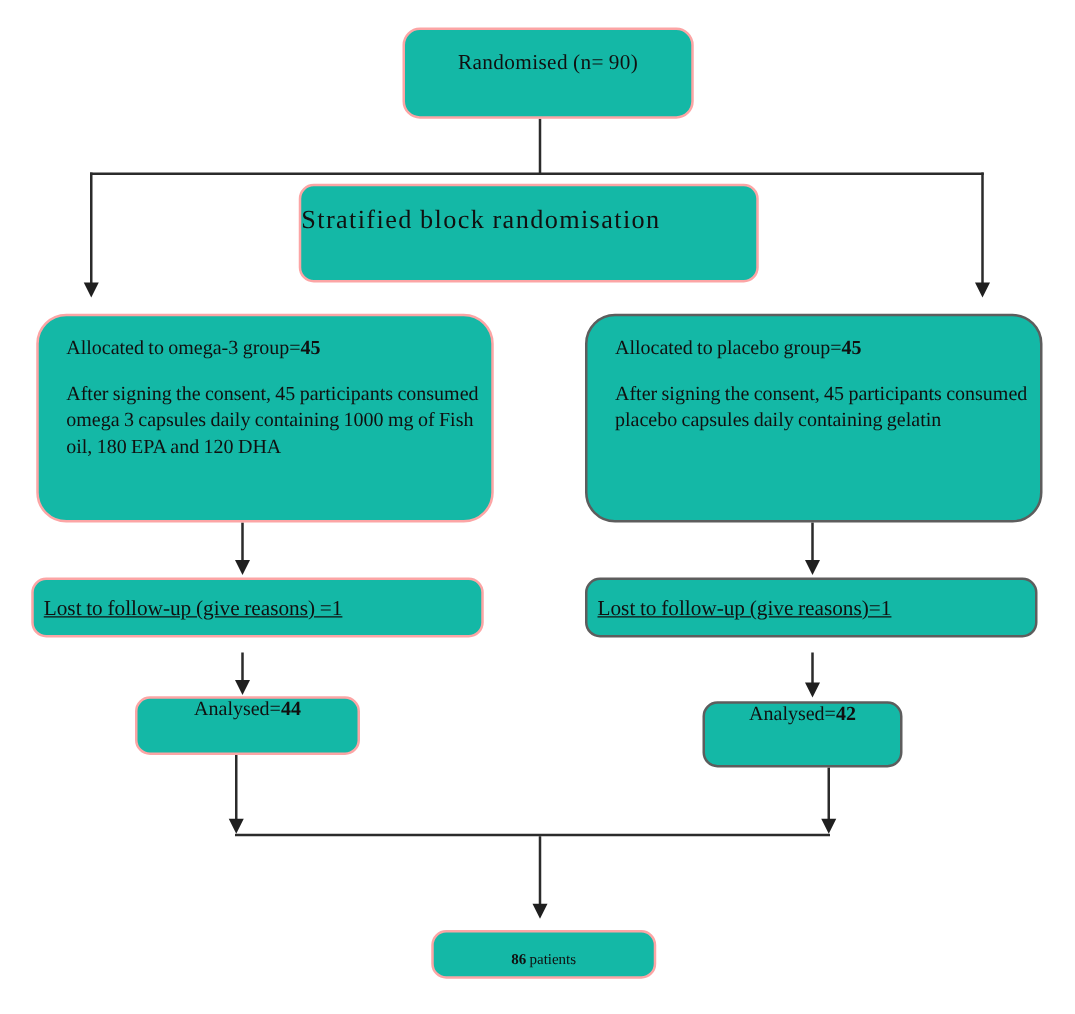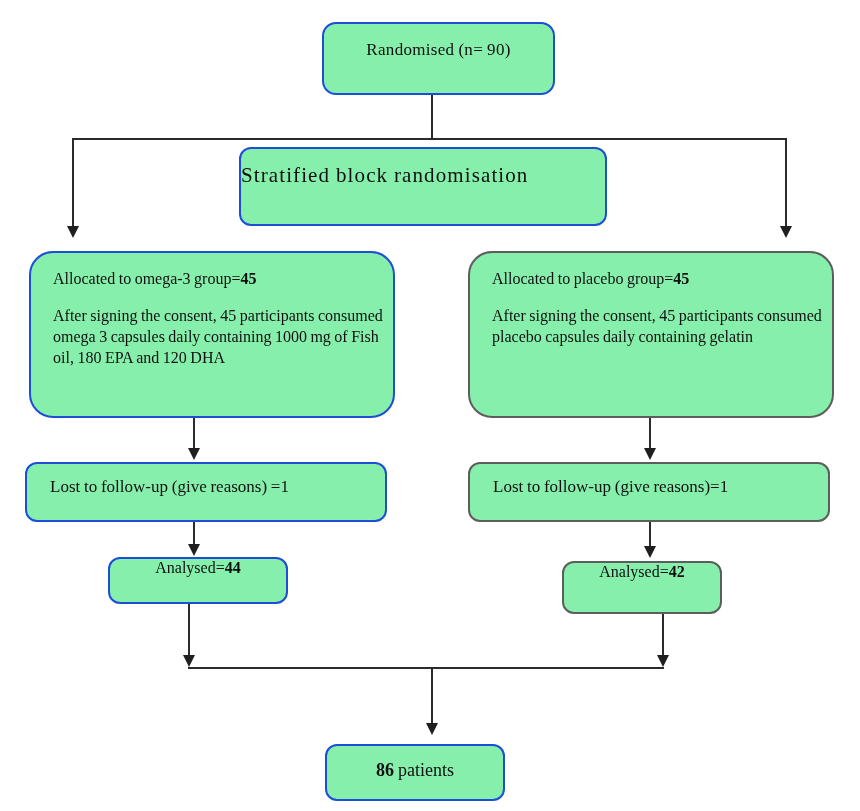--- a/index.html
+++ b/index.html
@@ -10,22 +10,22 @@
   }
   .canvas {
     position: relative;
     width: 860px;
     height: 811px;
     background: #ffffff;
     overflow: hidden;
   }
   .box {
     position: absolute;
-    background: #86efac;
-    border: 2px solid #1d4ed8;
+    background: #14b8a6;
+    border: 2px solid #fca5a5;
     color: #101010;
     word-spacing: -0.5px;
   }
   .box.gray { border-color: #5d5d5d; }
   .line { position: absolute; background: #2b2b2b; }
   .arrow {
     position: absolute;
     width: 0; height: 0;
     border-left: 6px solid transparent;
     border-right: 6px solid transparent;
@@ -44,36 +44,37 @@
     padding-top: 14px; letter-spacing: 1.1px;
   }
   #box-alloc-omega, #box-alloc-placebo {
     left: 29px; top: 251px; width: 366px; height: 167px;
     border-radius: 24px; font-size: 16px; line-height: 21px;
     padding: 15px 0 0 22px;
   }
   #box-alloc-placebo { left: 468px; }
   .alloc-heading { display: block; margin-bottom: 16px; }
   #box-lost-omega, #box-lost-placebo {
-    left: 25px; top: 462px; width: 362px; height: 60px;
+    left: 25px; top: 462px; width: 362px; height: 48px;
     border-radius: 12px; font-size: 17px;
-    padding: 13px 0 0 23px;
+    padding: 13px 0 0 8px;
+    text-decoration: underline;
   }
   #box-lost-placebo { left: 468px; }
   #box-analysed-omega {
     left: 108px; top: 557px; width: 180px; height: 47px;
     border-radius: 12px; font-size: 16px; text-align: center; 
   }
   #box-analysed-placebo {
     left: 562px; top: 561px; width: 160px; height: 53px;
     border-radius: 12px; font-size: 16px; text-align: center; padding-top: 0;
   }
   #box-final {
-    left: 325px; top: 744px; width: 180px; height: 57px;
-    border-radius: 12px; font-size: 18px; text-align: center; padding-top: 14px;
+    left: 345px; top: 744px; width: 180px; height: 39px;
+    border-radius: 12px; font-size: 12px; text-align: center; padding-top: 14px;
   }
 </style>
 </head>
 <body>
 
 <div class="canvas">
 
   <div class="line" style="left:431px; top:95px; width:2px; height:45px;"></div>
   <div class="line" style="left:72px; top:138px; width:715px; height:2px;"></div>
 

